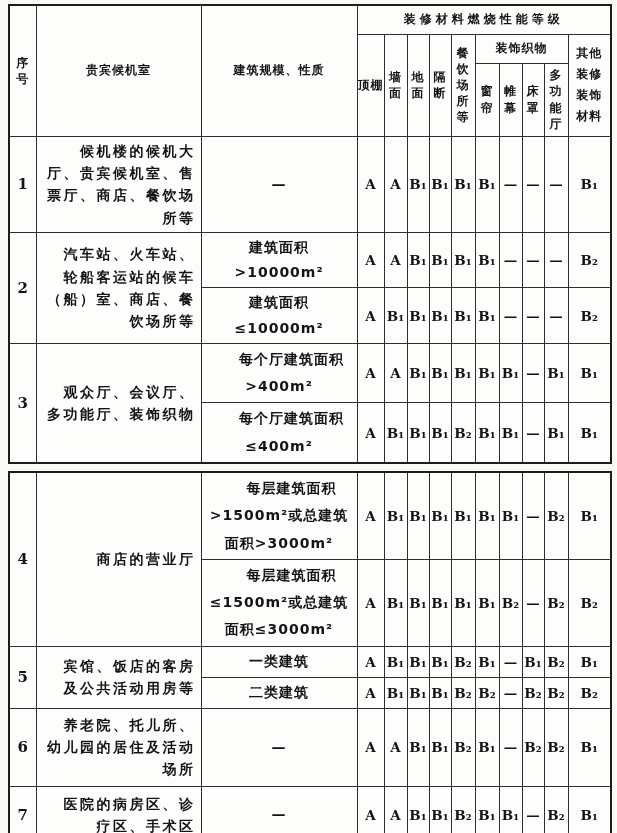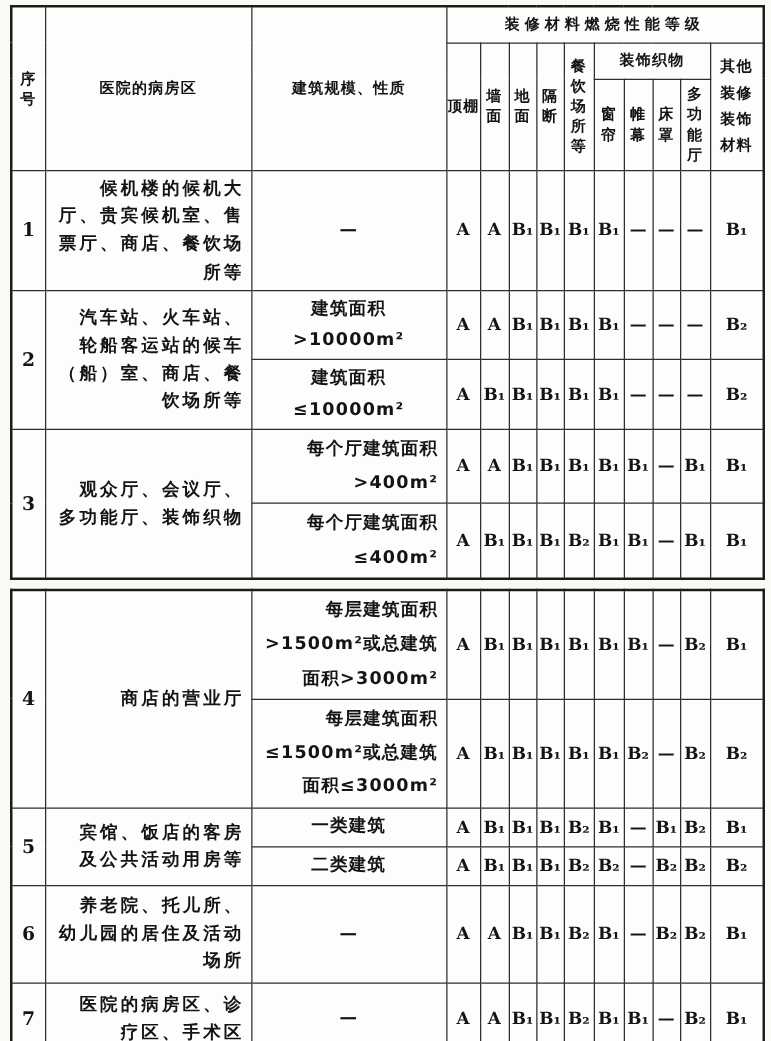--- a/index.html
+++ b/index.html
@@ -55,21 +55,21 @@
   }
   td.scale{
     font-size:14px;
     font-weight:bold;
     text-align:center;
     letter-spacing:1px;
     line-height:1.8;
     padding:2px 4px;
   }
   td.scale.long{
-    text-align:right;
+    text-align:center;
     text-indent:1.8em;
     letter-spacing:1px;
     line-height:1.95;
     padding:2px 6px;
   }
   td.grade{
     text-align:center;
     font-family:"DejaVu Serif","Liberation Serif",serif;
     font-weight:bold;
     font-size:13.5px;
@@ -92,21 +92,21 @@
         <col style="width: 24px;">
         <col style="width: 24px;">
         <col style="width: 23px;">
         <col style="width: 22px;">
         <col style="width: 24px;">
         <col style="width: 43px;">
       </colgroup>
       <thead>
         <tr style="height: 29px;">
           <th class="vstack" rowspan="3">序号</th>
-          <th rowspan="3">医院的病房区</th>
+          <th rowspan="3">贵宾候机室</th>
           <th rowspan="3">建筑规模、性质</th>
           <th class="grade-group" colspan="10">装修材料燃烧性能等级</th>
         </tr>
         <tr style="height: 29px;">
           <th class="vstack" rowspan="2">顶棚</th>
           <th class="vstack" rowspan="2">墙面</th>
           <th class="vstack" rowspan="2">地面</th>
           <th class="vstack" rowspan="2">隔断</th>
           <th class="vstack" rowspan="2">餐饮场所等</th>
           <th colspan="4">装饰织物</th>

